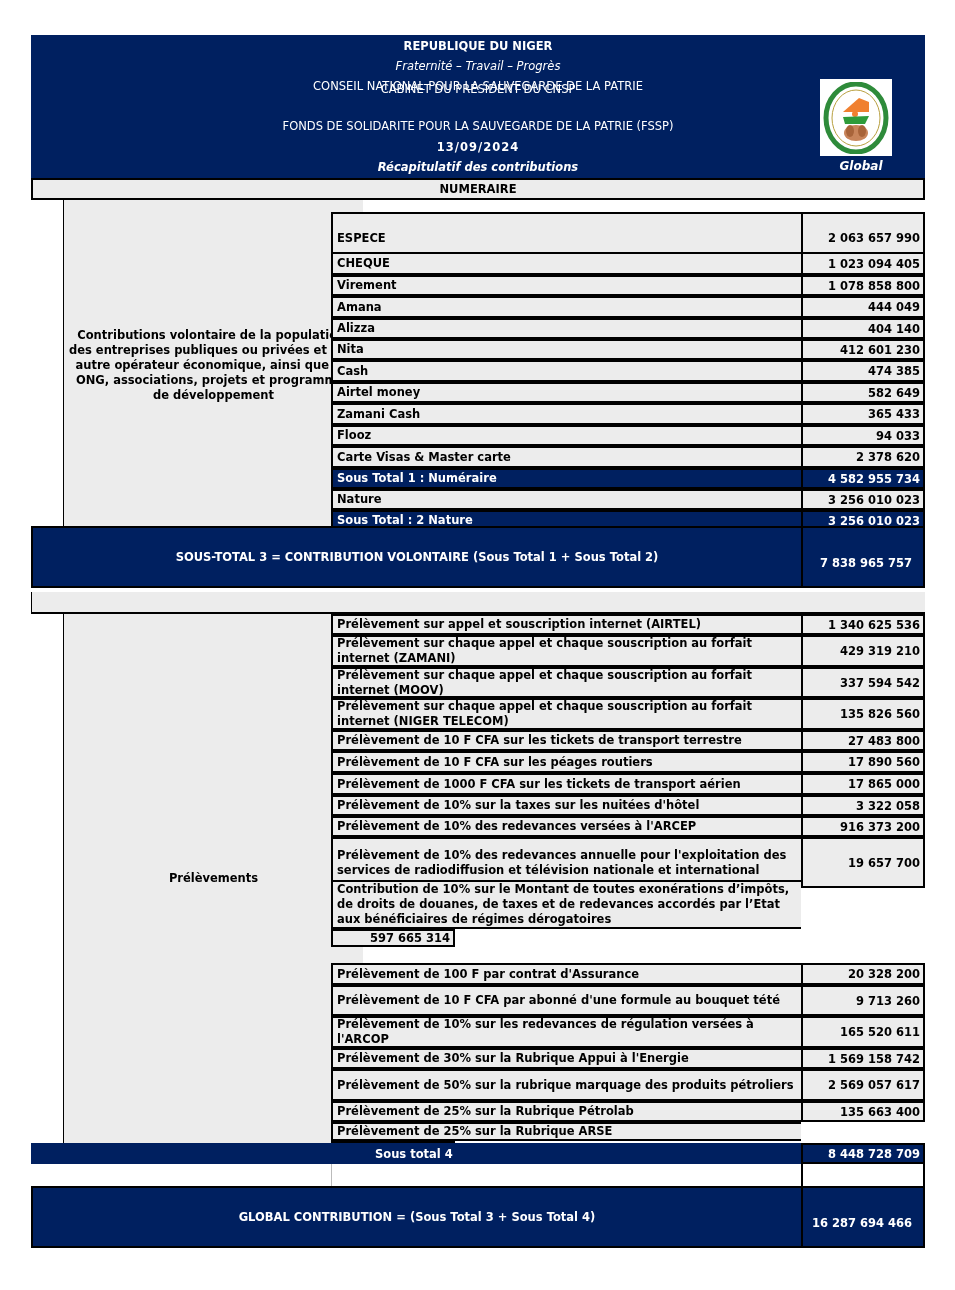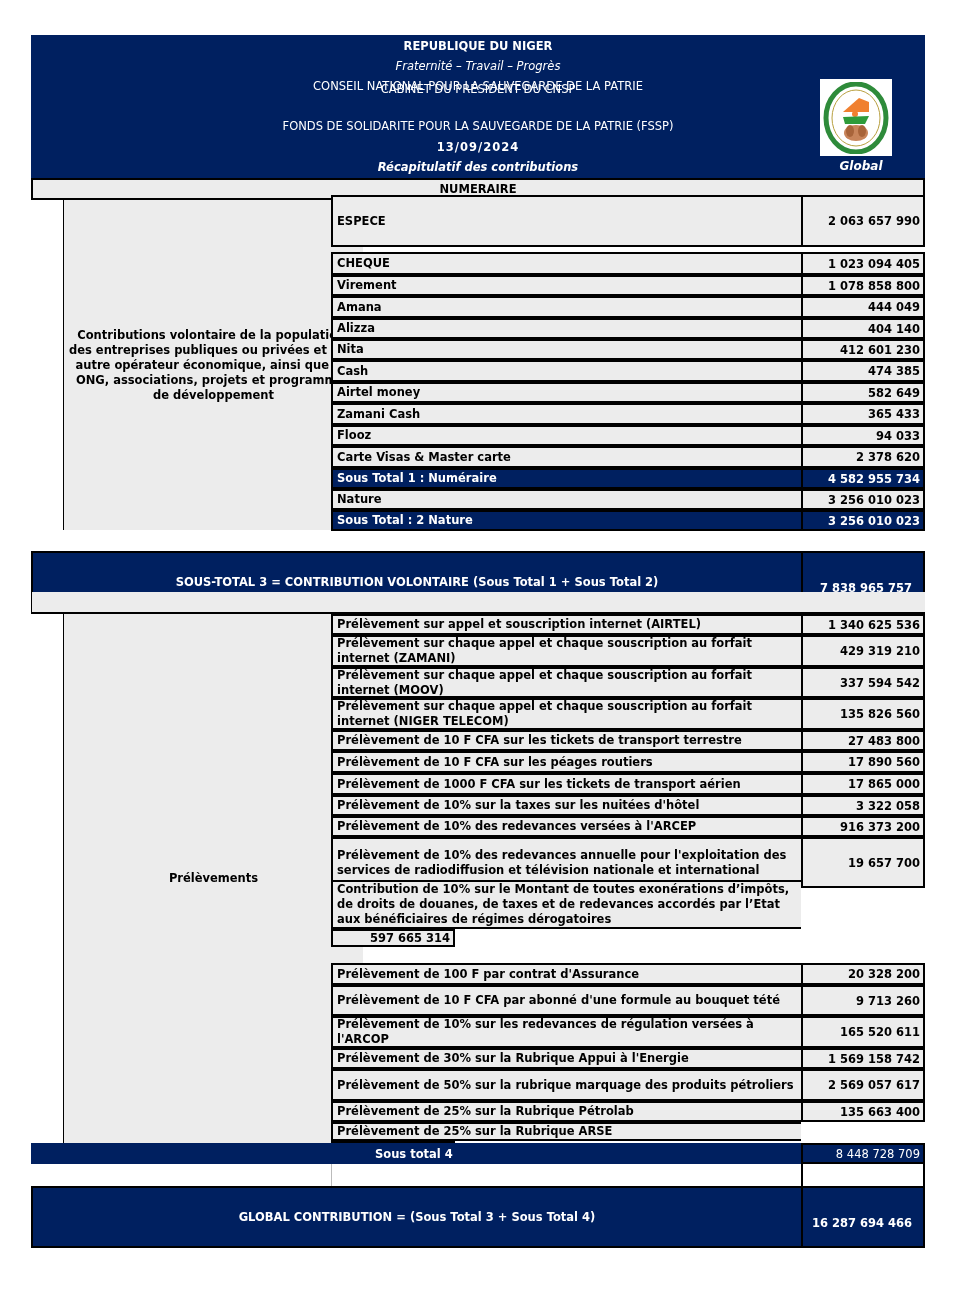--- a/index.html
+++ b/index.html
@@ -58,21 +58,21 @@
   </div>
   <div id="global-label">Global</div>
 </div>
 
 <div id="numeraire" class="abs">NUMERAIRE</div>
 
 <div class="abs left-block" style="left:31px;top:200px;width:300px;height:330px;padding:0 2px;">
   <span>Contributions volontaire de la population, des entreprises publiques ou privées et tout autre opérateur économique, ainsi que les ONG, associations, projets et programmes de développement</span>
 </div>
 
-<div class="row g" style="top:195px;height:52px;">
+<div class="row g" style="top:212px;height:52px;">
   <div class="label">ESPECE</div>
   <div class="val">2 063 657 990</div>
 </div>
 <div class="row g" style="top:252px;height:23px;">
   <div class="label">CHEQUE</div>
   <div class="val">1 023 094 405</div>
 </div>
 <div class="row g" style="top:275px;height:21px;">
   <div class="label">Virement</div>
   <div class="val">1 078 858 800</div>
@@ -115,21 +115,21 @@
 </div>
 <div class="row g" style="top:489px;height:21px;">
   <div class="label">Nature</div>
   <div class="val">3 256 010 023</div>
 </div>
 <div class="row n" style="top:510px;height:21px;">
   <div class="label">Sous Total : 2 Nature</div>
   <div class="val">3 256 010 023</div>
 </div>
 
-<div class="abs bigtotal" style="top:551px;height:62px;">
+<div class="abs bigtotal" style="top:526px;height:62px;">
   <div class="bt-label">SOUS-TOTAL 3 = CONTRIBUTION VOLONTAIRE (Sous Total 1 + Sous Total 2)</div>
   <div class="bt-val">7 838 965 757</div>
 </div>
 
 <div class="abs grey" style="left:31px;top:592px;width:894px;height:22px;border-left:1px solid #000;border-bottom:2px solid #000;"></div>
 
 <div class="abs left-block" style="left:31px;top:614px;width:300px;height:529px;">
   <span>Prélèvements</span>
 </div>
 
@@ -200,21 +200,21 @@
 <div class="row g" style="top:1101px;height:21px;">
   <div class="label">Prélèvement de 25% sur la Rubrique Pétrolab</div>
   <div class="val">135 663 400</div>
 </div>
 <div class="row g" style="top:1122px;height:22px;flex-direction:column;">
   <div class="label">Prélèvement de 25% sur la Rubrique ARSE</div>
   <div class="val">135 663 400</div>
 </div>
 
 <div class="abs navy" style="left:31px;top:1143px;width:770px;height:21px;font-size:11.5px;font-weight:bold;display:flex;align-items:center;padding-left:344px;">Sous total 4</div>
-<div class="abs navy" style="left:801px;top:1143px;width:124px;height:21px;border:2px solid #000;font-size:11.5px;font-weight:normal;display:flex;align-items:center;justify-content:flex-end;padding-right:3px;">8 448 728 709</div>
+<div class="abs navy" style="left:801px;top:1143px;width:124px;height:21px;border:2px solid #000;font-size:11.5px;font-weight:bold;display:flex;align-items:center;justify-content:flex-end;padding-right:3px;">8 448 728 709</div>
 
 <div class="abs" style="left:331px;top:1164px;width:1px;height:22px;background:#bbb;"></div>
 <div class="abs" style="left:801px;top:1164px;width:124px;height:22px;border-left:2px solid #000;border-right:2px solid #000;"></div>
 
 <div class="abs bigtotal" style="top:1186px;height:62px;">
   <div class="bt-label">GLOBAL CONTRIBUTION  = (Sous Total 3 + Sous Total 4)</div>
   <div class="bt-val">16 287 694 466</div>
 </div>
 
 </body></html>

